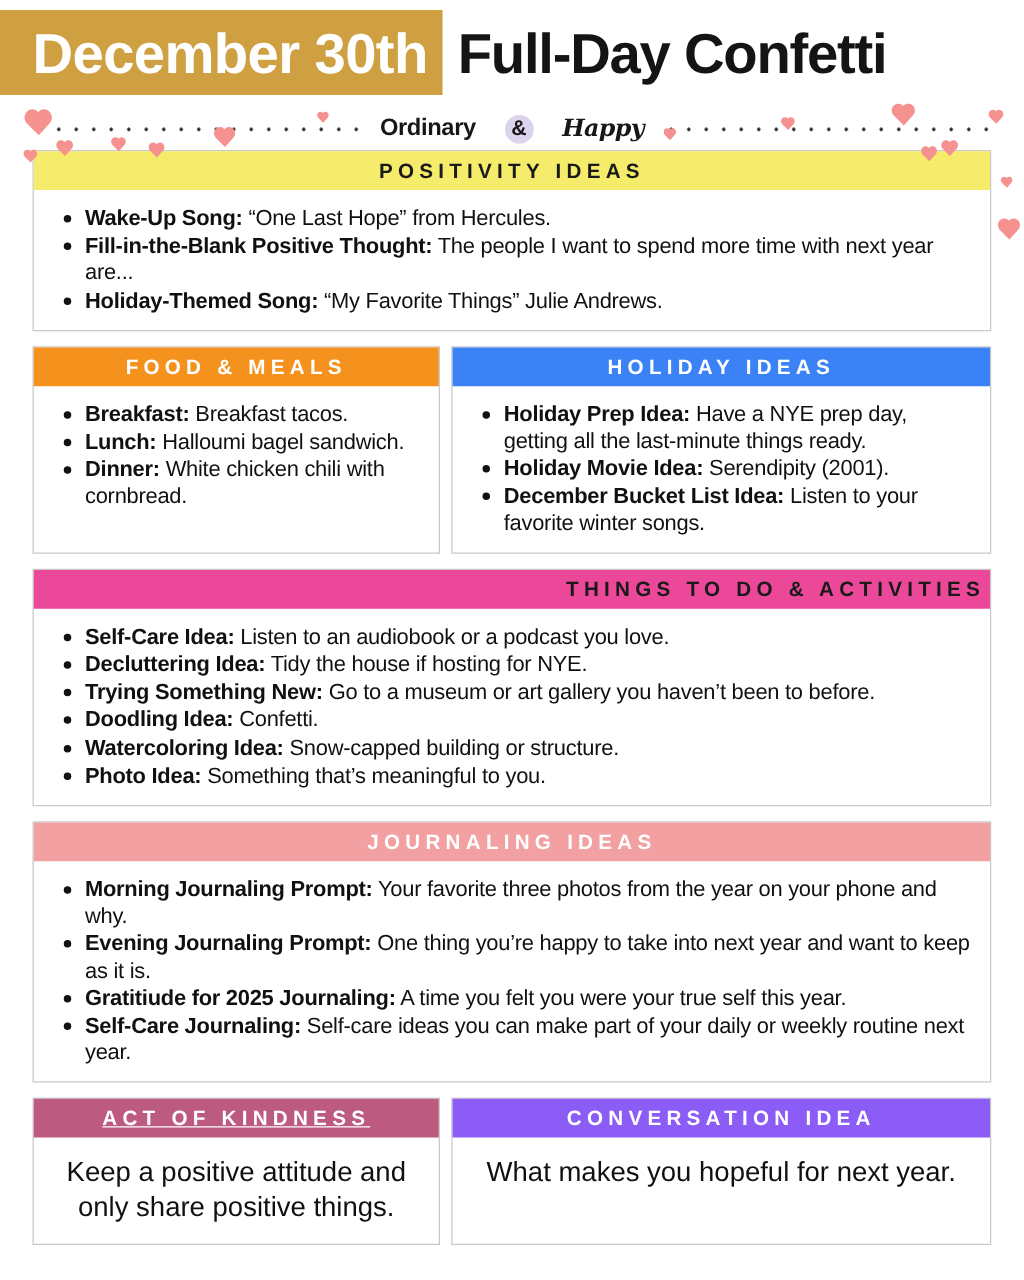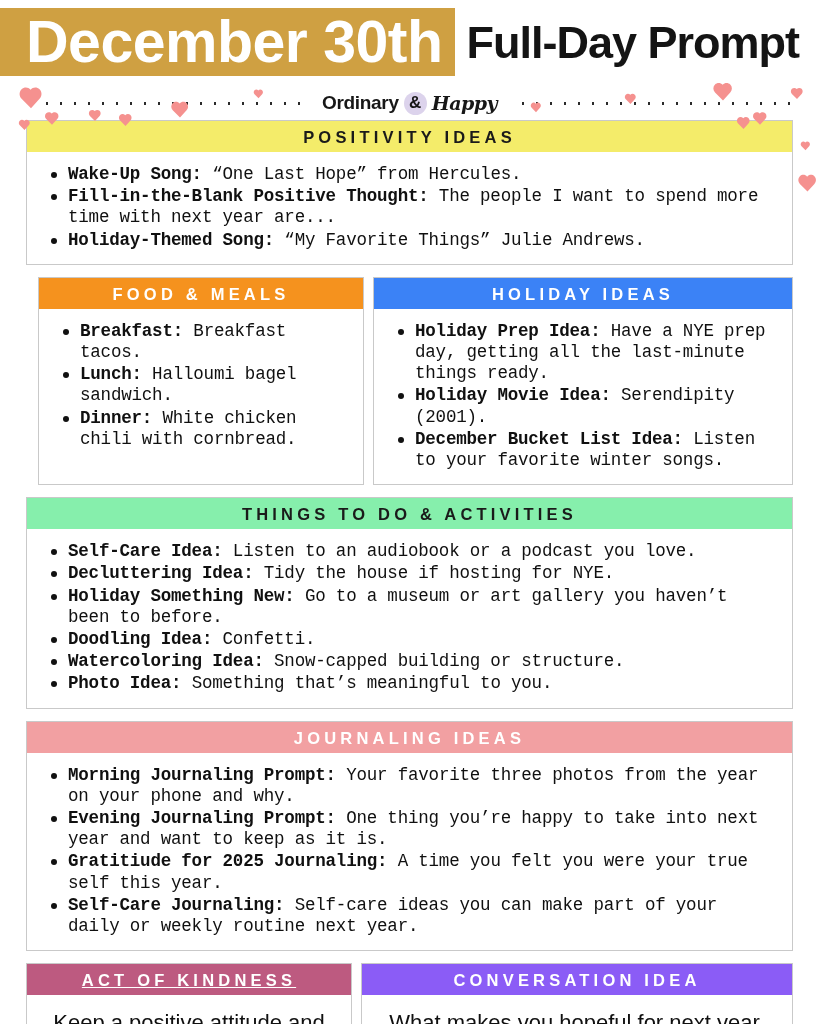--- a/index.html
+++ b/index.html
@@ -25,21 +25,21 @@
   }
   .title-gold {
     background: #CFA042;
     display: flex;
     align-items: center;
     padding: 0 12px 0 26px;
     flex: 0 0 auto;
   }
   .title-gold .t {
     color: #ffffff;
-    font-size: 59px;
+    font-size: 45px;
     font-weight: bold;
     letter-spacing: -0.5px;
     font-family: "Liberation Sans", sans-serif;
     line-height: 1;
   }
   .title-black {
     display: flex;
     align-items: center;
     padding-left: 12px;
     flex: 1 1 auto;
@@ -69,21 +69,21 @@
     background-size: 14px 3px;
     background-repeat: repeat-x;
   }
   .brand {
     position: relative;
     z-index: 3;
     background: #ffffff;
     padding: 0 16px;
     display: flex;
     align-items: center;
-    gap: 5px;
+    gap: 23px;
     font-size: 19px;
     color: #171717;
     justify-content: space-between;
   }
   .brand .b1 { font-weight: bold; letter-spacing: -0.3px; }
   .brand .amp-wrap {
     position: relative;
     display: inline-flex;
     align-items: center;
     justify-content: center;
@@ -125,21 +125,21 @@
   .card-head {
     text-align: center;
     color: #ffffff;
     font-weight: bold;
     font-size: 16.5px;
     letter-spacing: 4.2px;
     padding: 7px 4px 6px;
     line-height: 1.1;
   }
   .card-head.dark { color: #1a1a1a; }
-  .card-body { padding: 12px 14px 12px 16px; font-family: Liberation Mono, monospace; }
+  .card-body { padding: 12px 14px 12px 16px; }
 
   ul.items { list-style: none; }
   ul.items li {
     position: relative;
     padding-left: 25px;
     margin-bottom: 1px;
     font-size: 17.5px;
     line-height: 1.21;
     color: #101010;
     letter-spacing: -0.2px;
@@ -149,21 +149,21 @@
     position: absolute;
     left: 8px; top: 8px;
     width: 6px; height: 6px;
     background: #111;
     border-radius: 50%;
   }
   ul.items li b { font-weight: bold; }
 
   .row2 { display: flex; gap: 9px; margin-bottom: 12px; }
   .row2 > .card { margin-bottom: 0; }
-  .col-left  { width: 326px; flex: 0 0 326px; margin-left: 12px; }
+  .col-left  { width: 326px; flex: 0 0 326px; }
   .col-right { flex: 1 1 auto; }
 
   .centerbox {
     text-align: center;
     font-size: 22px;
     line-height: 1.25;
     color: #101010;
     padding: 14px 12px 16px;
     font-weight: normal;
   }
@@ -173,21 +173,21 @@
 </style>
 </head>
 <body>
 
 <div class="header">
   <div class="title-row">
     <div class="title-gold">
       <span class="t">December 30th</span>
     </div>
     <div class="title-black">
-      <span class="t">Full-Day Prompt</span>
+      <span class="t">Full-Day Confetti</span>
     </div>
   </div>
 </div>
 
 <div class="brandrow">
   <div class="dotline"></div>
   <div class="brand">
     <span class="b1">Ordinary</span>
     <span class="amp-wrap">
       <span class="amp-circle"></span>
@@ -227,26 +227,26 @@
         <ul class="items">
             <li><b>Holiday Prep Idea:</b><span> Have a NYE prep day, getting all the last-minute things ready.</span></li>
             <li><b>Holiday Movie Idea:</b><span> Serendipity (2001).</span></li>
             <li><b>December Bucket List Idea:</b><span> Listen to your favorite winter songs.</span></li>
           </ul>
       </div>
     </div>
   </div>
 
   <div class="card">
-    <div class="card-head dark" style="background: #86efac;">THINGS TO DO &amp; ACTIVITIES</div>
+    <div class="card-head dark" style="background: #ec4899; text-align: right;">THINGS TO DO &amp; ACTIVITIES</div>
     <div class="card-body">
       <ul class="items">
           <li><b>Self-Care Idea:</b><span> Listen to an audiobook or a podcast you love.</span></li>
           <li><b>Decluttering Idea:</b><span> Tidy the house if hosting for NYE.</span></li>
-          <li><b>Holiday Something New:</b><span> Go to a museum or art gallery you haven’t been to before.</span></li>
+          <li><b>Trying Something New:</b><span> Go to a museum or art gallery you haven’t been to before.</span></li>
           <li><b>Doodling Idea:</b><span> Confetti.</span></li>
           <li><b>Watercoloring Idea:</b><span> Snow-capped building or structure.</span></li>
           <li><b>Photo Idea:</b><span> Something that’s meaningful to you.</span></li>
         </ul>
     </div>
   </div>
 
   <div class="card">
     <div class="card-head" style="background: rgb(242, 160, 162);">JOURNALING IDEAS</div>
     <div class="card-body">

